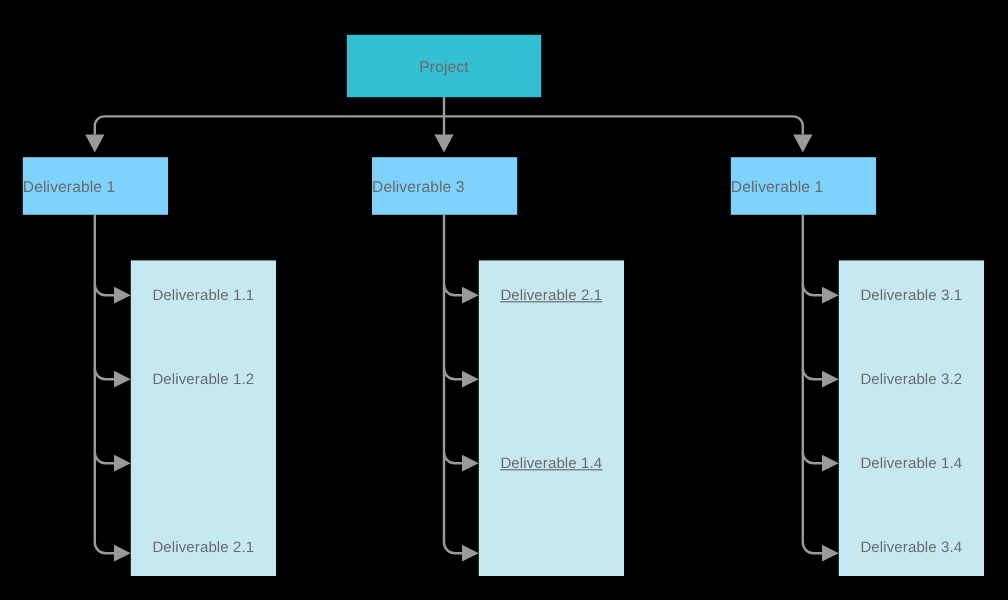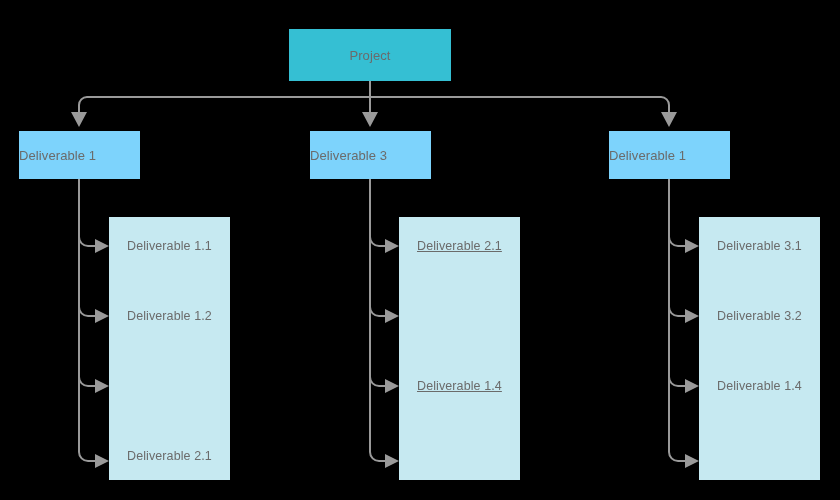--- a/index.html
+++ b/index.html
@@ -149,14 +149,17 @@
 
   <div class="node leaf c2 r0">
     <span>Deliverable 3.1</span>
   </div>
   <div class="node leaf c2 r1">
     <span>Deliverable 3.2</span>
   </div>
   <div class="node leaf c2 r2">
     <span>Deliverable 1.4</span>
   </div>
+  <div class="node leaf c2 r3">
+    <span>Deliverable 3.4</span>
+  </div>
 
 </div>
 
 </body></html>

